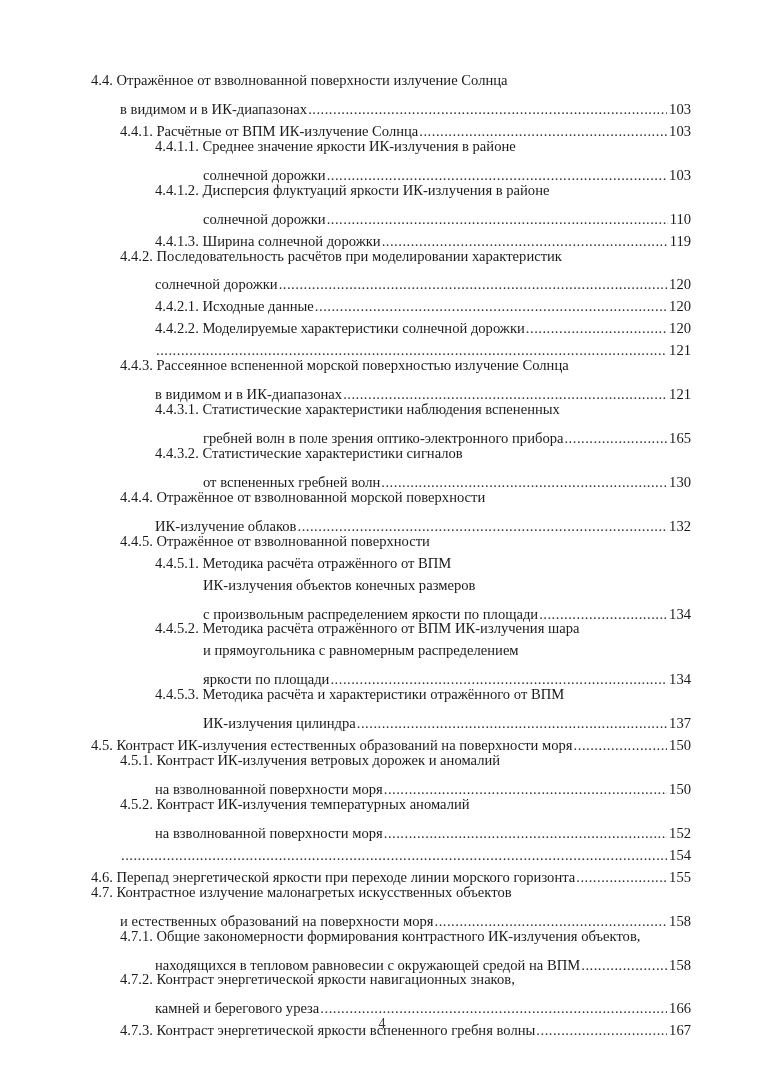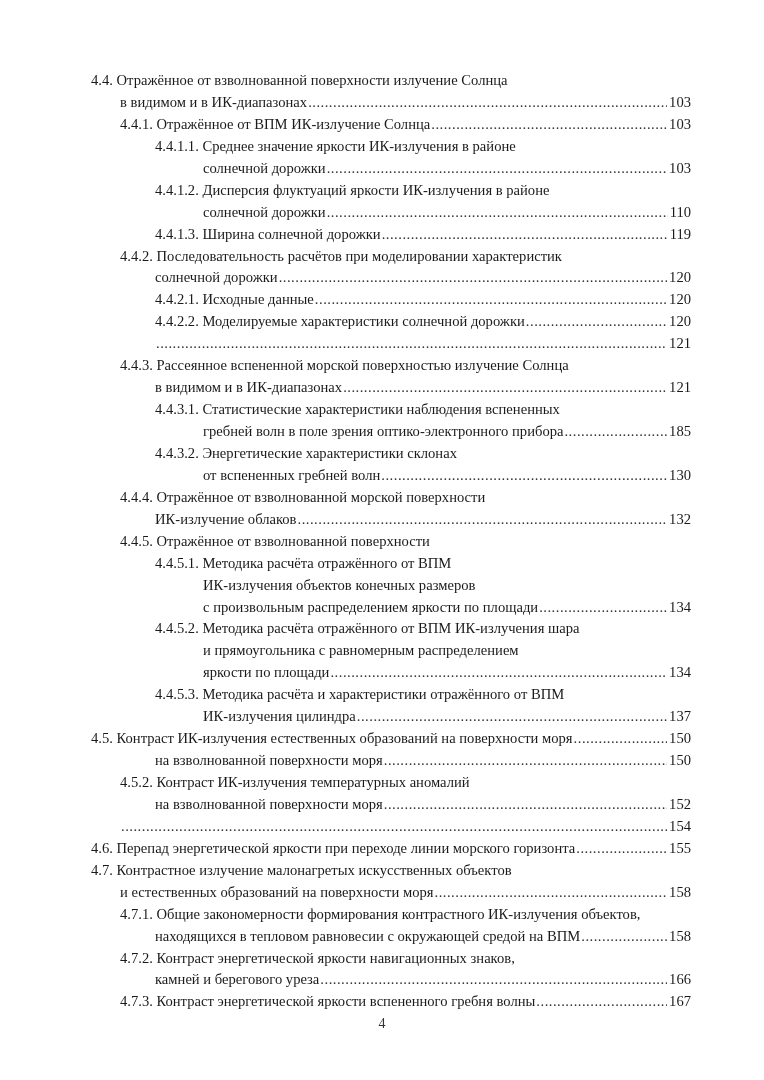--- a/index.html
+++ b/index.html
@@ -15,21 +15,21 @@
     display: flex; align-items: baseline; white-space: nowrap;
   }
   .line .txt { flex: 0 0 auto; }
   .line .dots {
     flex: 1 1 auto; overflow: hidden; margin: 0 2px 0 1px;
     letter-spacing: 0.5px; color: #333;
   }
   .line .dots::before {
     content: "..................................................................................................................................................................................................................";
   }
-  .line .pg { flex: 0 0 auto; text-align: right; }
+  .line .pg { flex: 0 0 auto; text-align: right; margin-top: 7px; }
   .i0 { padding-left: 0px; }
   .i1 { padding-left: 29px; }
   .i2 { padding-left: 64px; }
   .i3 { padding-left: 112px; }
   .pagenum {
     position: absolute; left: 0; width: 764px; top: 1016px; text-align: center;
     font-family: "Liberation Serif", "DejaVu Serif", serif; font-size: 14px; color: #333;
   }
 </style>
 </head>
@@ -39,21 +39,21 @@
   <div class="toc" id="toc">
       <div class="line i0">
         <span class="txt">4.4. Отражённое от взволнованной поверхности излучение Солнца</span>
       </div>
       <div class="line i1">
         <span class="txt">в видимом и в ИК-диапазонах</span>
         <span class="dots"></span>
         <span class="pg">103</span>
       </div>
       <div class="line i1">
-        <span class="txt">4.4.1. Отражённое от ВПМ ИК-излучение Солнца</span>
+        <span class="txt">4.4.1. Расчётные от ВПМ ИК-излучение Солнца</span>
         <span class="dots"></span>
         <span class="pg">103</span>
       </div>
       <div class="line i2">
         <span class="txt">4.4.1.1. Среднее значение яркости ИК-излучения в районе</span>
       </div>
       <div class="line i3">
         <span class="txt">солнечной дорожки</span>
         <span class="dots"></span>
         <span class="pg">103</span>
@@ -100,24 +100,24 @@
         <span class="txt">в видимом и в ИК-диапазонах</span>
         <span class="dots"></span>
         <span class="pg">121</span>
       </div>
       <div class="line i2">
         <span class="txt">4.4.3.1. Статистические характеристики наблюдения вспененных</span>
       </div>
       <div class="line i3">
         <span class="txt">гребней волн в поле зрения оптико-электронного прибора</span>
         <span class="dots"></span>
-        <span class="pg">185</span>
-      </div>
-      <div class="line i2">
-        <span class="txt">4.4.3.2. Энергетические характеристики склонах</span>
+        <span class="pg">165</span>
+      </div>
+      <div class="line i2">
+        <span class="txt">4.4.3.2. Статистические характеристики сигналов</span>
       </div>
       <div class="line i3">
         <span class="txt">от вспененных гребней волн</span>
         <span class="dots"></span>
         <span class="pg">130</span>
       </div>
       <div class="line i1">
         <span class="txt">4.4.4. Отражённое от взволнованной морской поверхности</span>
       </div>
       <div class="line i2">
@@ -155,20 +155,23 @@
       </div>
       <div class="line i3">
         <span class="txt">ИК-излучения цилиндра</span>
         <span class="dots"></span>
         <span class="pg">137</span>
       </div>
       <div class="line i0">
         <span class="txt">4.5. Контраст ИК-излучения естественных образований на поверхности моря</span>
         <span class="dots"></span>
         <span class="pg">150</span>
+      </div>
+      <div class="line i1">
+        <span class="txt">4.5.1. Контраст ИК-излучения ветровых дорожек и аномалий</span>
       </div>
       <div class="line i2">
         <span class="txt">на взволнованной поверхности моря</span>
         <span class="dots"></span>
         <span class="pg">150</span>
       </div>
       <div class="line i1">
         <span class="txt">4.5.2. Контраст ИК-излучения температурных аномалий</span>
       </div>
       <div class="line i2">

